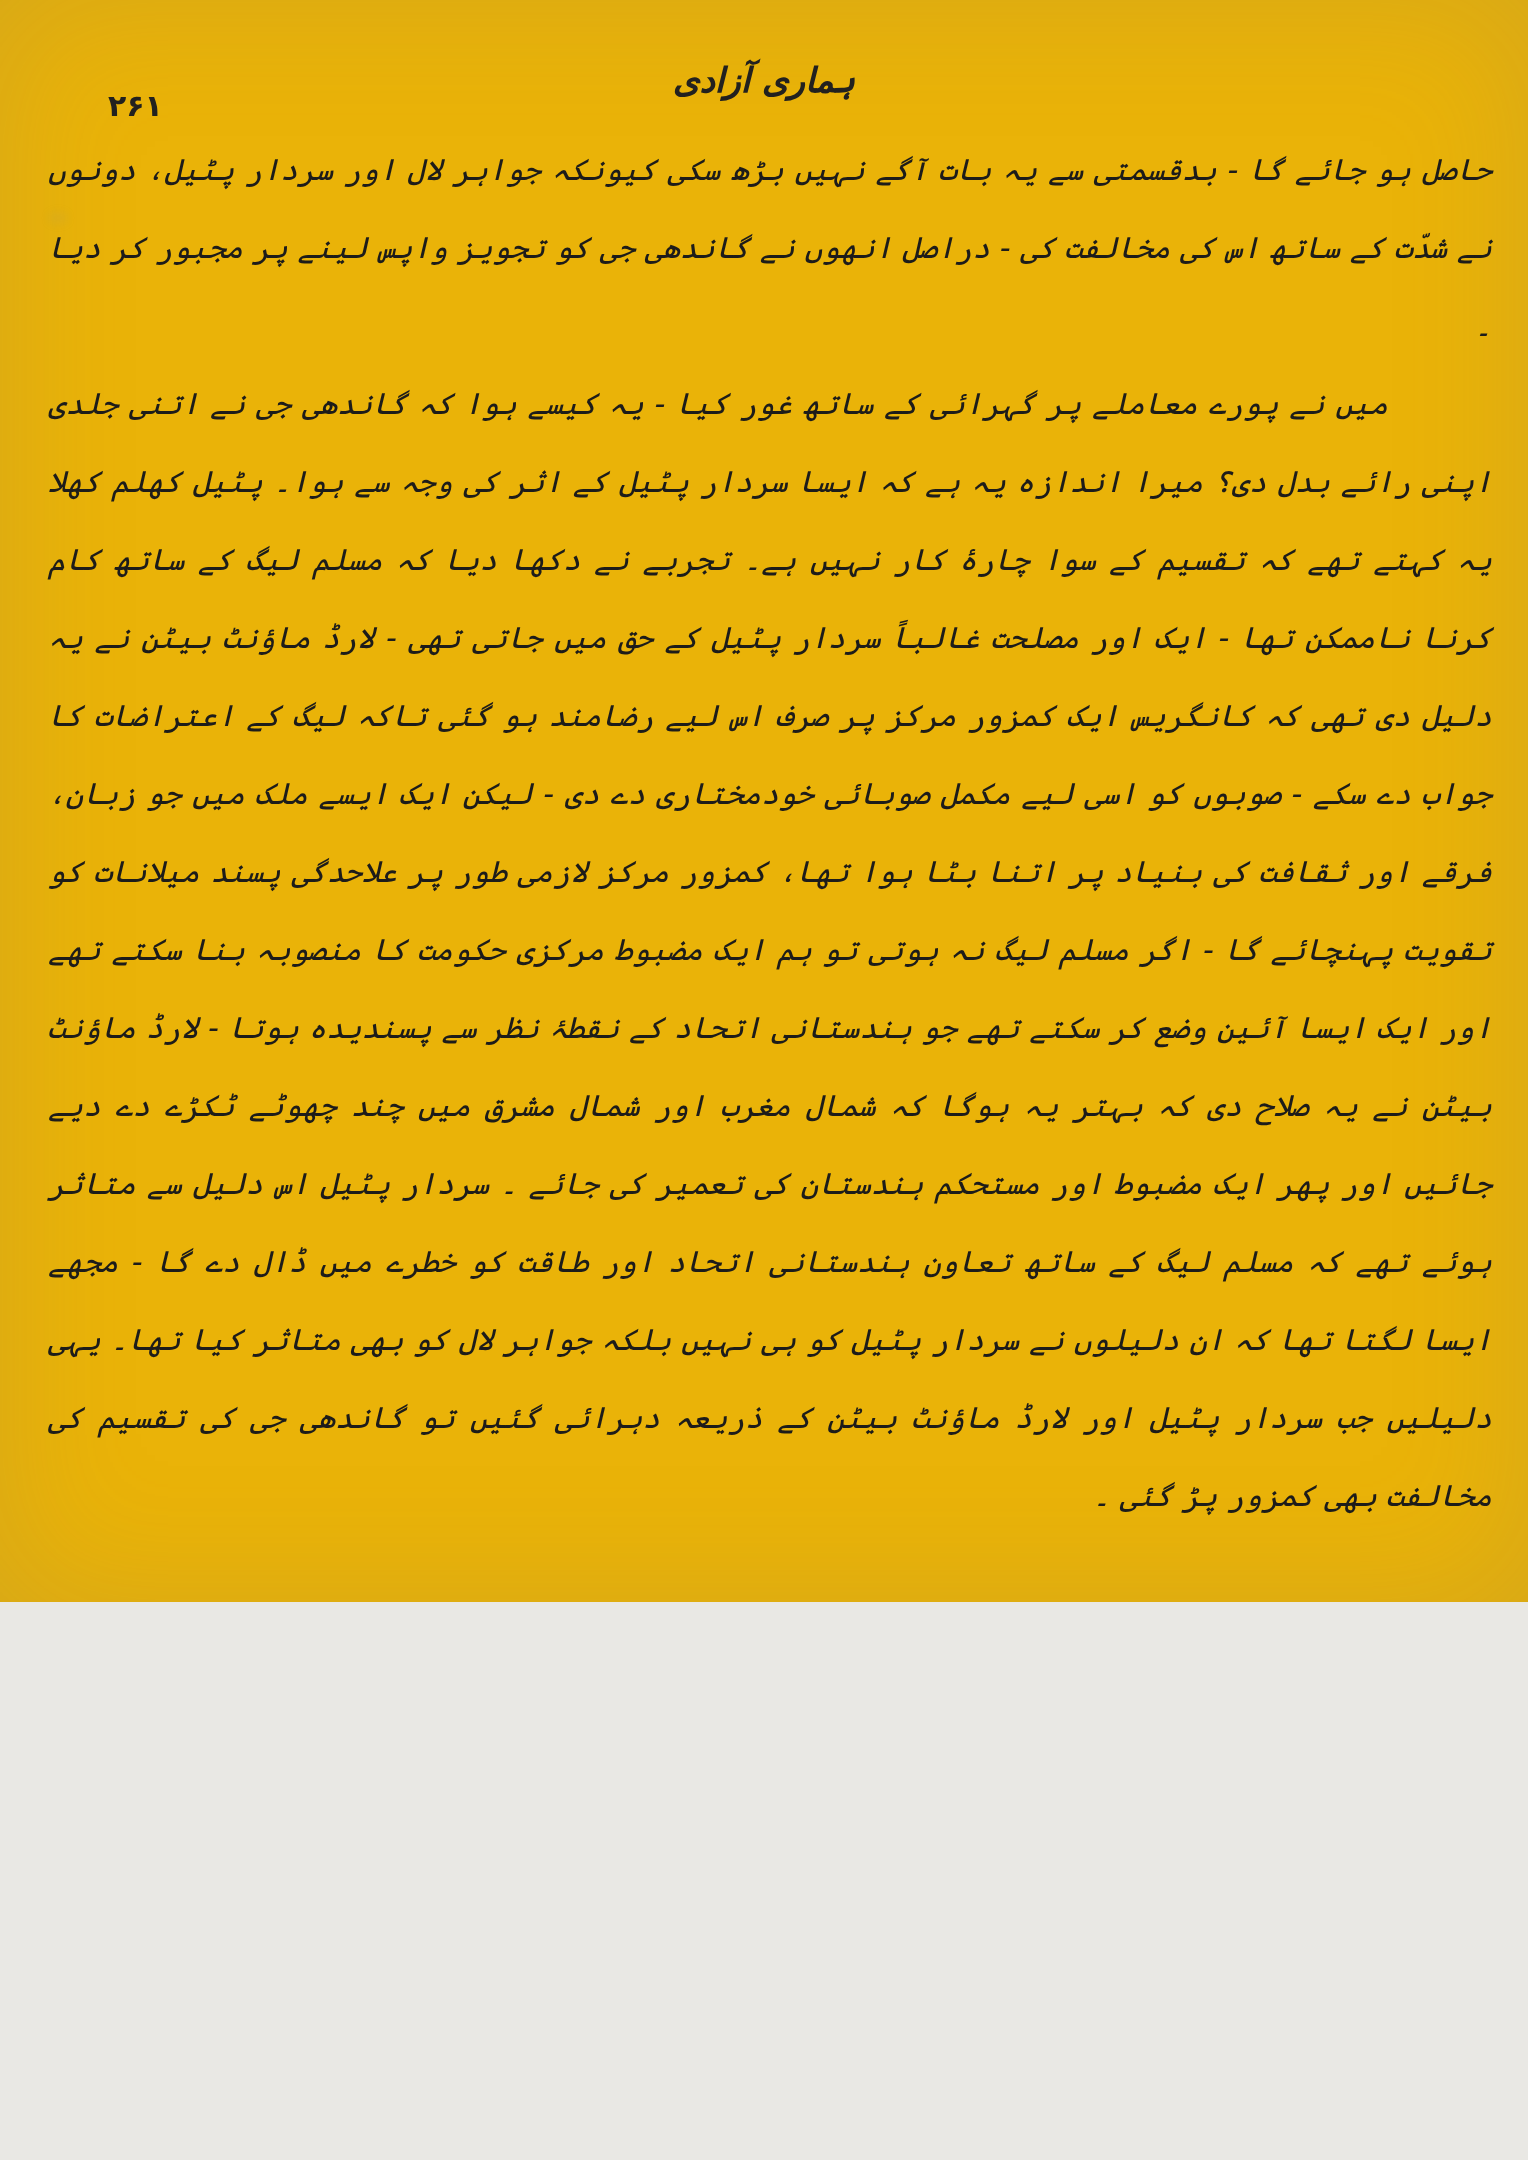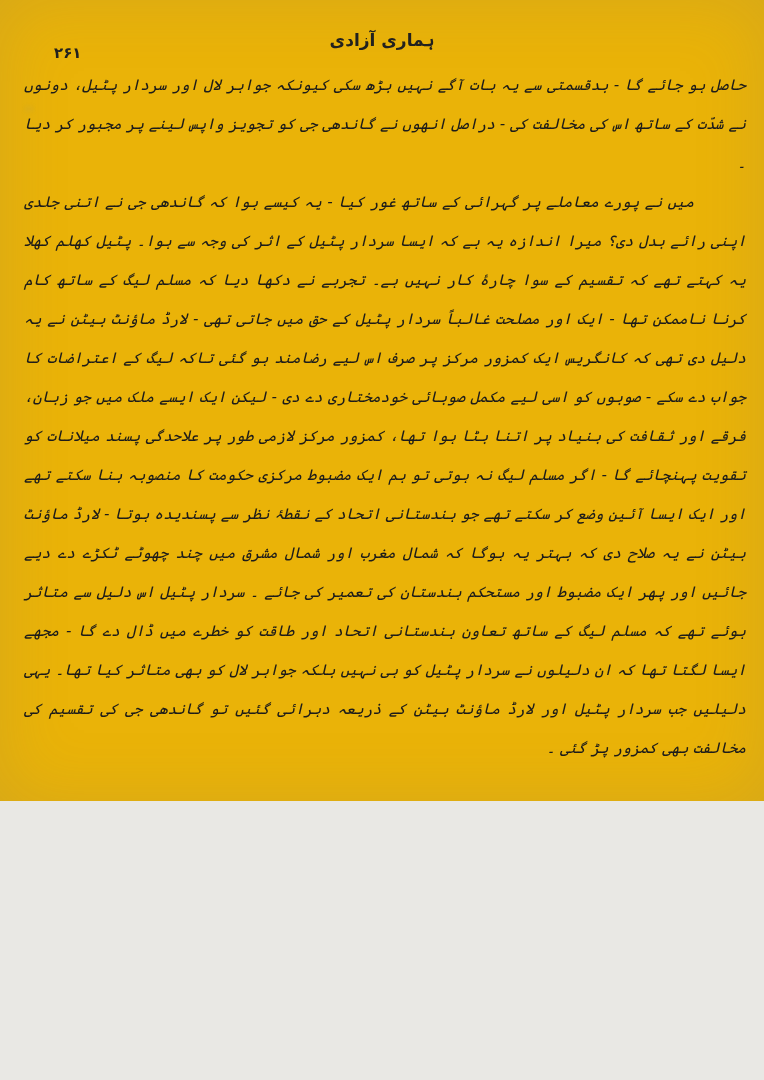--- a/index.html
+++ b/index.html
@@ -22,20 +22,21 @@
   .running-title {
     position: absolute;
     top: 30px;
     left: 0;
     right: 0;
     text-align: center;
     font-size: 17px;
     font-weight: bold;
     color: #22211f;
     letter-spacing: 0.5px;
+    font-style: italic;
   }
   .page-number {
     position: absolute;
     top: 44px;
     left: 54px;
     font-size: 15px;
     font-weight: bold;
     color: #22211f;
   }
   

